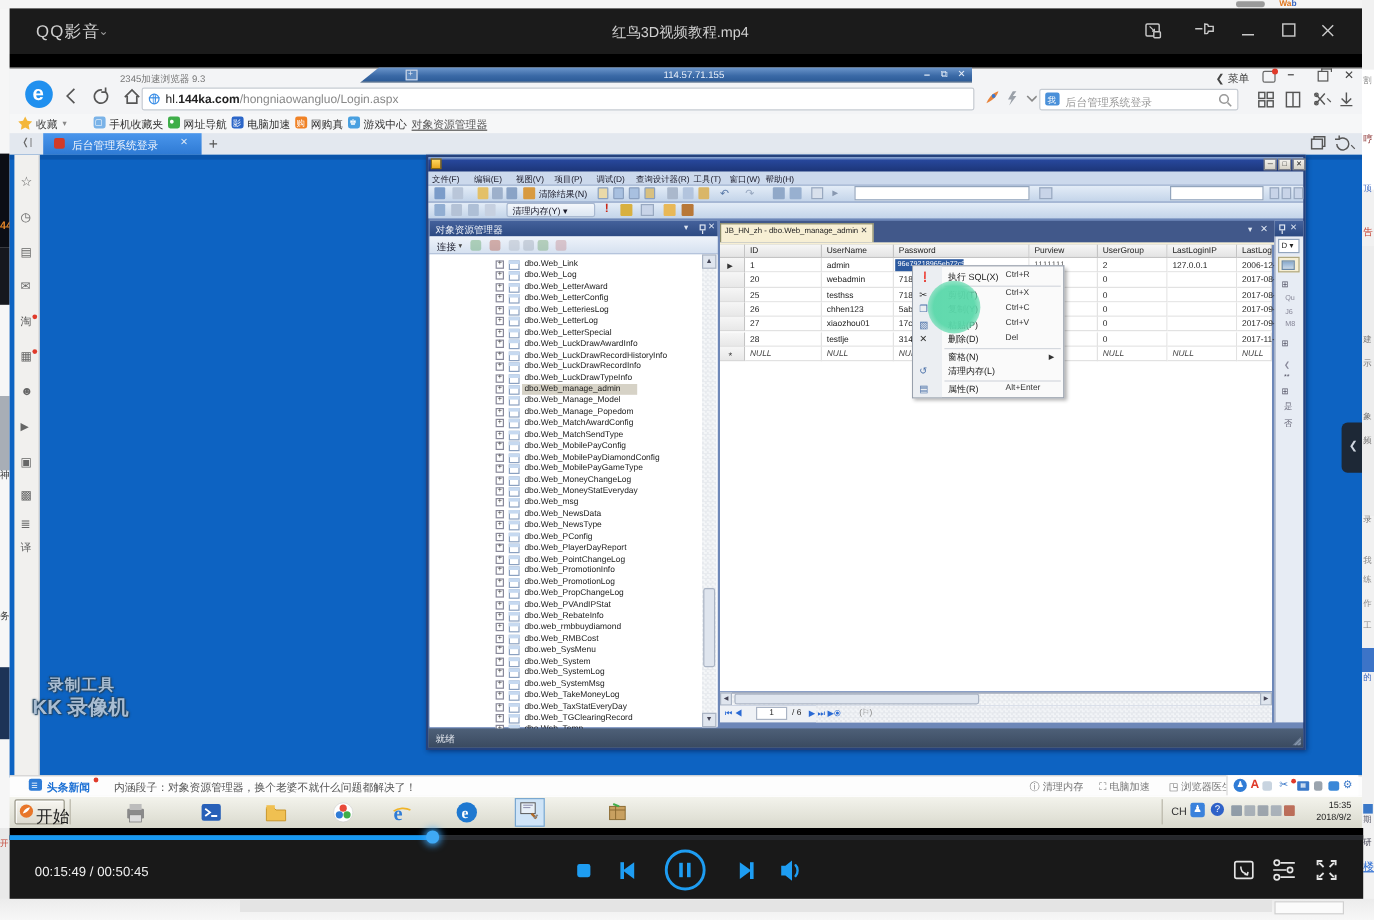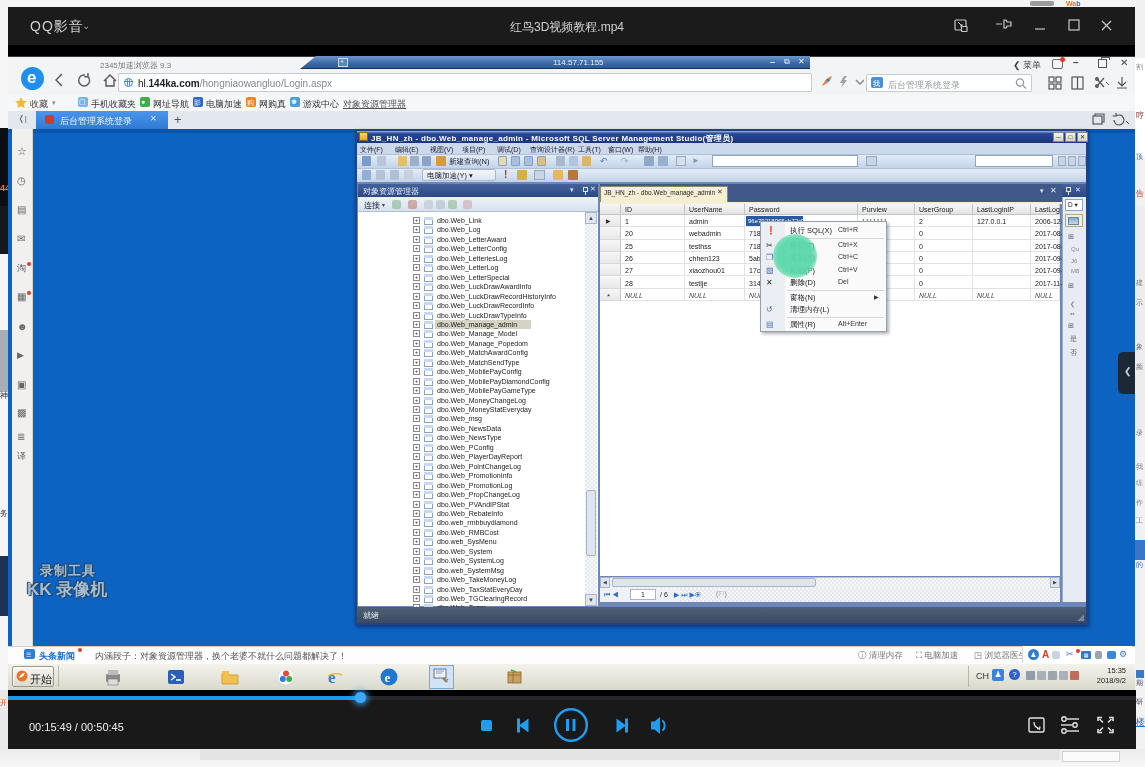--- a/index.html
+++ b/index.html
@@ -163,21 +163,20 @@
 <div style="left:17px;top:450px;font-size:9px;color:#666;">译</div>
 <div style="left:27px;top:262px;width:4px;height:4px;background:#e03a2a;border-radius:50%;"></div>
 <div style="left:27px;top:291px;width:4px;height:4px;background:#e03a2a;border-radius:50%;"></div>
 <div style="left:40px;top:562px;font-size:13px;font-weight:bold;color:#a9bdd2;text-shadow:0 0 2px #23435f,1px 1px 1px #23435f,-1px -1px 1px #23435f;letter-spacing:1px;">录制工具</div>
 <div style="left:27px;top:578px;font-size:17px;font-weight:bold;color:#a9bdd2;text-shadow:0 0 2px #23435f,1px 1px 1px #23435f,-1px -1px 1px #23435f;">KK 录像机</div>
 <div style="left:1118px;top:352px;width:17px;height:42px;background:#1d2836;border-radius:5px 0 0 5px;"></div>
 <div style="left:1124px;top:366px;font-size:9px;color:#cfd6e0;">❮</div>
 <div style="left:355px;top:129px;width:733px;height:496px;background:#6d87b8;border:2px solid #26427c;box-shadow:1px 2px 4px rgba(0,0,30,.45);"></div>
 <div style="left:357px;top:131px;width:729px;height:12px;background:linear-gradient(#9ab6dd,#27479b 22%,#1c3577);"></div>
 <div style="left:359px;top:132px;width:9px;height:9px;background:linear-gradient(#ffd860,#e8a820);border:1px solid #8a6a10;"></div>
-<div style="left:371px;top:133px;font-size:8px;color:#fff;font-weight:bold;letter-spacing:.3px;">JB_HN_zh - dbo.Web_manage_admin - Microsoft SQL Server Management Studio(管理员)</div>
 <div style="left:1053px;top:132px;width:11px;height:10px;background:linear-gradient(#f4f3ef,#d5d1c6);border:1px solid #888;color:#222;font-size:6px;text-align:center;line-height:9px;">─</div>
 <div style="left:1065px;top:132px;width:11px;height:10px;background:linear-gradient(#f4f3ef,#d5d1c6);border:1px solid #888;color:#222;font-size:6px;text-align:center;line-height:9px;">□</div>
 <div style="left:1077px;top:132px;width:11px;height:10px;background:linear-gradient(#f4f3ef,#d5d1c6);border:1px solid #888;color:#222;font-size:6px;text-align:center;line-height:9px;">✕</div>
 <div style="left:357px;top:143px;width:729px;height:11px;background:#ccd9ec;"></div>
 <div style="left:360px;top:145px;font-size:7px;color:#1a1a2a;">文件(F)</div>
 <div style="left:395px;top:145px;font-size:7px;color:#1a1a2a;">编辑(E)</div>
 <div style="left:430px;top:145px;font-size:7px;color:#1a1a2a;">视图(V)</div>
 <div style="left:462px;top:145px;font-size:7px;color:#1a1a2a;">项目(P)</div>
 <div style="left:497px;top:145px;font-size:7px;color:#1a1a2a;">调试(D)</div>
 <div style="left:530px;top:145px;font-size:7px;color:#1a1a2a;">查询设计器(R)</div>
@@ -185,21 +184,21 @@
 <div style="left:608px;top:145px;font-size:7px;color:#1a1a2a;">窗口(W)</div>
 <div style="left:638px;top:145px;font-size:7px;color:#1a1a2a;">帮助(H)</div>
 <div style="left:357px;top:154px;width:729px;height:14px;background:linear-gradient(#e3ecf7,#c3d4e9);border-top:1px solid #aebfd8;"></div>
 <div style="left:357px;top:168px;width:729px;height:14px;background:linear-gradient(#e3ecf7,#c3d4e9);border-top:1px solid #aebfd8;"></div>
 <div style="left:362px;top:156px;width:9px;height:10px;background:#7b9cc9;border-radius:1px;"></div>
 <div style="left:377px;top:156px;width:9px;height:10px;background:#b9c6d9;border-radius:1px;"></div>
 <div style="left:398px;top:156px;width:9px;height:10px;background:#e3c068;border-radius:1px;"></div>
 <div style="left:410px;top:156px;width:9px;height:10px;background:#9db0cb;border-radius:1px;"></div>
 <div style="left:422px;top:156px;width:9px;height:10px;background:#8aa3c6;border-radius:1px;"></div>
 <div style="left:436px;top:156px;width:10px;height:10px;background:#d89a40;border-radius:1px;"></div>
-<div style="left:449px;top:157px;font-size:7.5px;color:#1a1a2a;">新建查询(N)</div>
+<div style="left:449px;top:157px;font-size:7.5px;color:#1a1a2a;">清除结果(N)</div>
 <div style="left:498px;top:156px;width:9px;height:10px;background:#ead9a8;border:1px solid #8aa0c0;border-radius:1px;"></div>
 <div style="left:511px;top:156px;width:9px;height:10px;background:#a8c0e0;border:1px solid #8aa0c0;border-radius:1px;"></div>
 <div style="left:524px;top:156px;width:9px;height:10px;background:#a8c0e0;border:1px solid #8aa0c0;border-radius:1px;"></div>
 <div style="left:537px;top:156px;width:9px;height:10px;background:#d8c080;border:1px solid #8aa0c0;border-radius:1px;"></div>
 <div style="left:556px;top:156px;width:9px;height:10px;background:#aab8cc;border-radius:1px;"></div>
 <div style="left:569px;top:156px;width:9px;height:10px;background:#b2c4de;border-radius:1px;"></div>
 <div style="left:582px;top:156px;width:9px;height:10px;background:#d9b668;border-radius:1px;"></div>
 <div style="left:600px;top:156px;font-size:9px;color:#5878a8;">↶</div>
 <div style="left:621px;top:156px;font-size:9px;color:#98a8c0;">↷</div>
 <div style="left:644px;top:156px;width:10px;height:10px;background:#90a8c8;border-radius:1px;"></div>
@@ -210,21 +209,21 @@
 <div style="left:866px;top:156px;width:11px;height:10px;background:#c8d4e8;border:1px solid #98a8c0;"></div>
 <div style="left:975px;top:155px;width:78px;height:12px;background:#fff;border:1px solid #93a5bd;"></div>
 <div style="left:1058px;top:156px;width:8px;height:10px;background:#c8d4e8;border:1px solid #98a8c0;"></div>
 <div style="left:1068px;top:156px;width:8px;height:10px;background:#c8d4e8;border:1px solid #98a8c0;"></div>
 <div style="left:1078px;top:156px;width:8px;height:10px;background:#c8d4e8;border:1px solid #98a8c0;"></div>
 <div style="left:362px;top:170px;width:9px;height:10px;background:#92aed2;border-radius:1px;"></div>
 <div style="left:376px;top:170px;width:9px;height:10px;background:#b4c2d6;border-radius:1px;"></div>
 <div style="left:390px;top:170px;width:9px;height:10px;background:#aebfd6;border-radius:1px;"></div>
 <div style="left:404px;top:170px;width:9px;height:10px;background:#c6d0e0;border-radius:1px;"></div>
 <div style="left:422px;top:169px;width:74px;height:12px;background:linear-gradient(#f4f7fb,#dce6f2);border:1px solid #a8b8d0;border-radius:2px;"></div>
-<div style="left:427px;top:171px;font-size:7.5px;color:#1a1a2a;">电脑加速(Y) ▾</div>
+<div style="left:427px;top:171px;font-size:7.5px;color:#1a1a2a;">清理内存(Y) ▾</div>
 <div style="left:504px;top:169px;font-size:10px;color:#c82818;font-weight:bold;">!</div>
 <div style="left:517px;top:170px;width:10px;height:10px;background:#d8b040;border-radius:1px;"></div>
 <div style="left:534px;top:170px;width:11px;height:10px;background:#c8d4e8;border:1px solid #98a8c0;"></div>
 <div style="left:553px;top:170px;width:10px;height:10px;background:#e8b858;border-radius:1px;"></div>
 <div style="left:568px;top:170px;width:10px;height:10px;background:#b87838;border-radius:1px;"></div>
 <div style="left:358px;top:184px;width:240px;height:421px;background:#ccd9ec;"></div>
 <div style="left:358px;top:184px;width:240px;height:13px;background:linear-gradient(#44619b,#2c4a82);"></div>
 <div style="left:363px;top:186px;font-size:8px;color:#f0f4fa;">对象资源管理器</div>
 <div style="left:570px;top:186px;font-size:7px;color:#dfe6f2;">▾</div>
 <div style="left:583px;top:187px;width:5px;height:5px;border:1px solid #dfe6f2;"></div>
@@ -616,21 +615,21 @@
 <div style="left:1081px;top:651px;width:10px;height:8px;background:#3a78c8;border-radius:1px;color:#fff;font-size:5px;text-align:center;line-height:8px;">▦</div>
 <div style="left:1095px;top:651px;width:7px;height:8px;background:#9aa4ae;border-radius:2px;"></div>
 <div style="left:1107px;top:651px;width:9px;height:8px;background:#3a88d8;border-radius:2px;"></div>
 <div style="left:1119px;top:649px;font-size:9px;color:#3a78c8;">⚙</div>
 <div style="left:8px;top:663px;width:1127px;height:27px;background:linear-gradient(#f3f3ec,#d9d9cd);border-top:1px solid #fff;"></div>
 <div style="left:12px;top:666px;width:42px;height:21px;background:linear-gradient(#f8f7f2,#dcdacf);border:1px solid #9a988a;border-radius:2px;box-shadow:1px 1px 0 #fff inset;"></div>
 <svg style="position:absolute;left:16px;top:670px;" width="12" height="12" viewBox="0 0 12 12">
       <circle cx="6" cy="6" r="5.5" fill="#e8762a"></circle>
       <path d="M3 8c1-3 3-5 6-5-1 2-2 4-6 5z" fill="#fff"></path>
     </svg>
-<div style="left:30px;top:672px;font-size:11px;color:#222;">开始</div>
+<div style="left:30px;top:672px;font-size:14px;color:#222;">开始</div>
 <div style="left:58px;top:666px;width:1px;height:21px;background:#b8b6a8;"></div>
 <svg style="position:absolute;left:103px;top:667px;" width="20" height="20" viewBox="0 0 20 20">
       <rect x="3" y="7" width="14" height="8" rx="1" fill="#8a8a8a"></rect>
       <rect x="5" y="3" width="10" height="5" fill="#bcbcbc"></rect>
       <rect x="5" y="12" width="10" height="6" fill="#dcdcdc" stroke="#777" stroke-width="0.6"></rect>
     </svg>
 <svg style="position:absolute;left:166px;top:667px;" width="20" height="20" viewBox="0 0 20 20">
       <rect x="2" y="3" width="16" height="14" rx="2" fill="#2860b8"></rect>
       <path d="M5 7l4 3-4 3" stroke="#fff" stroke-width="1.5" fill="none"></path>
       <path d="M10 13h5" stroke="#fff" stroke-width="1.5"></path>

